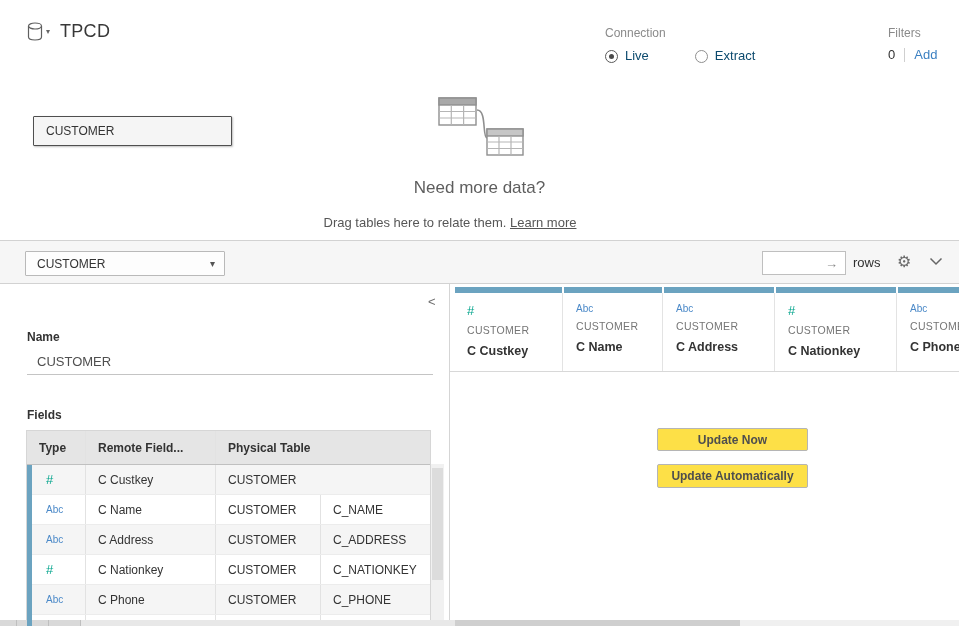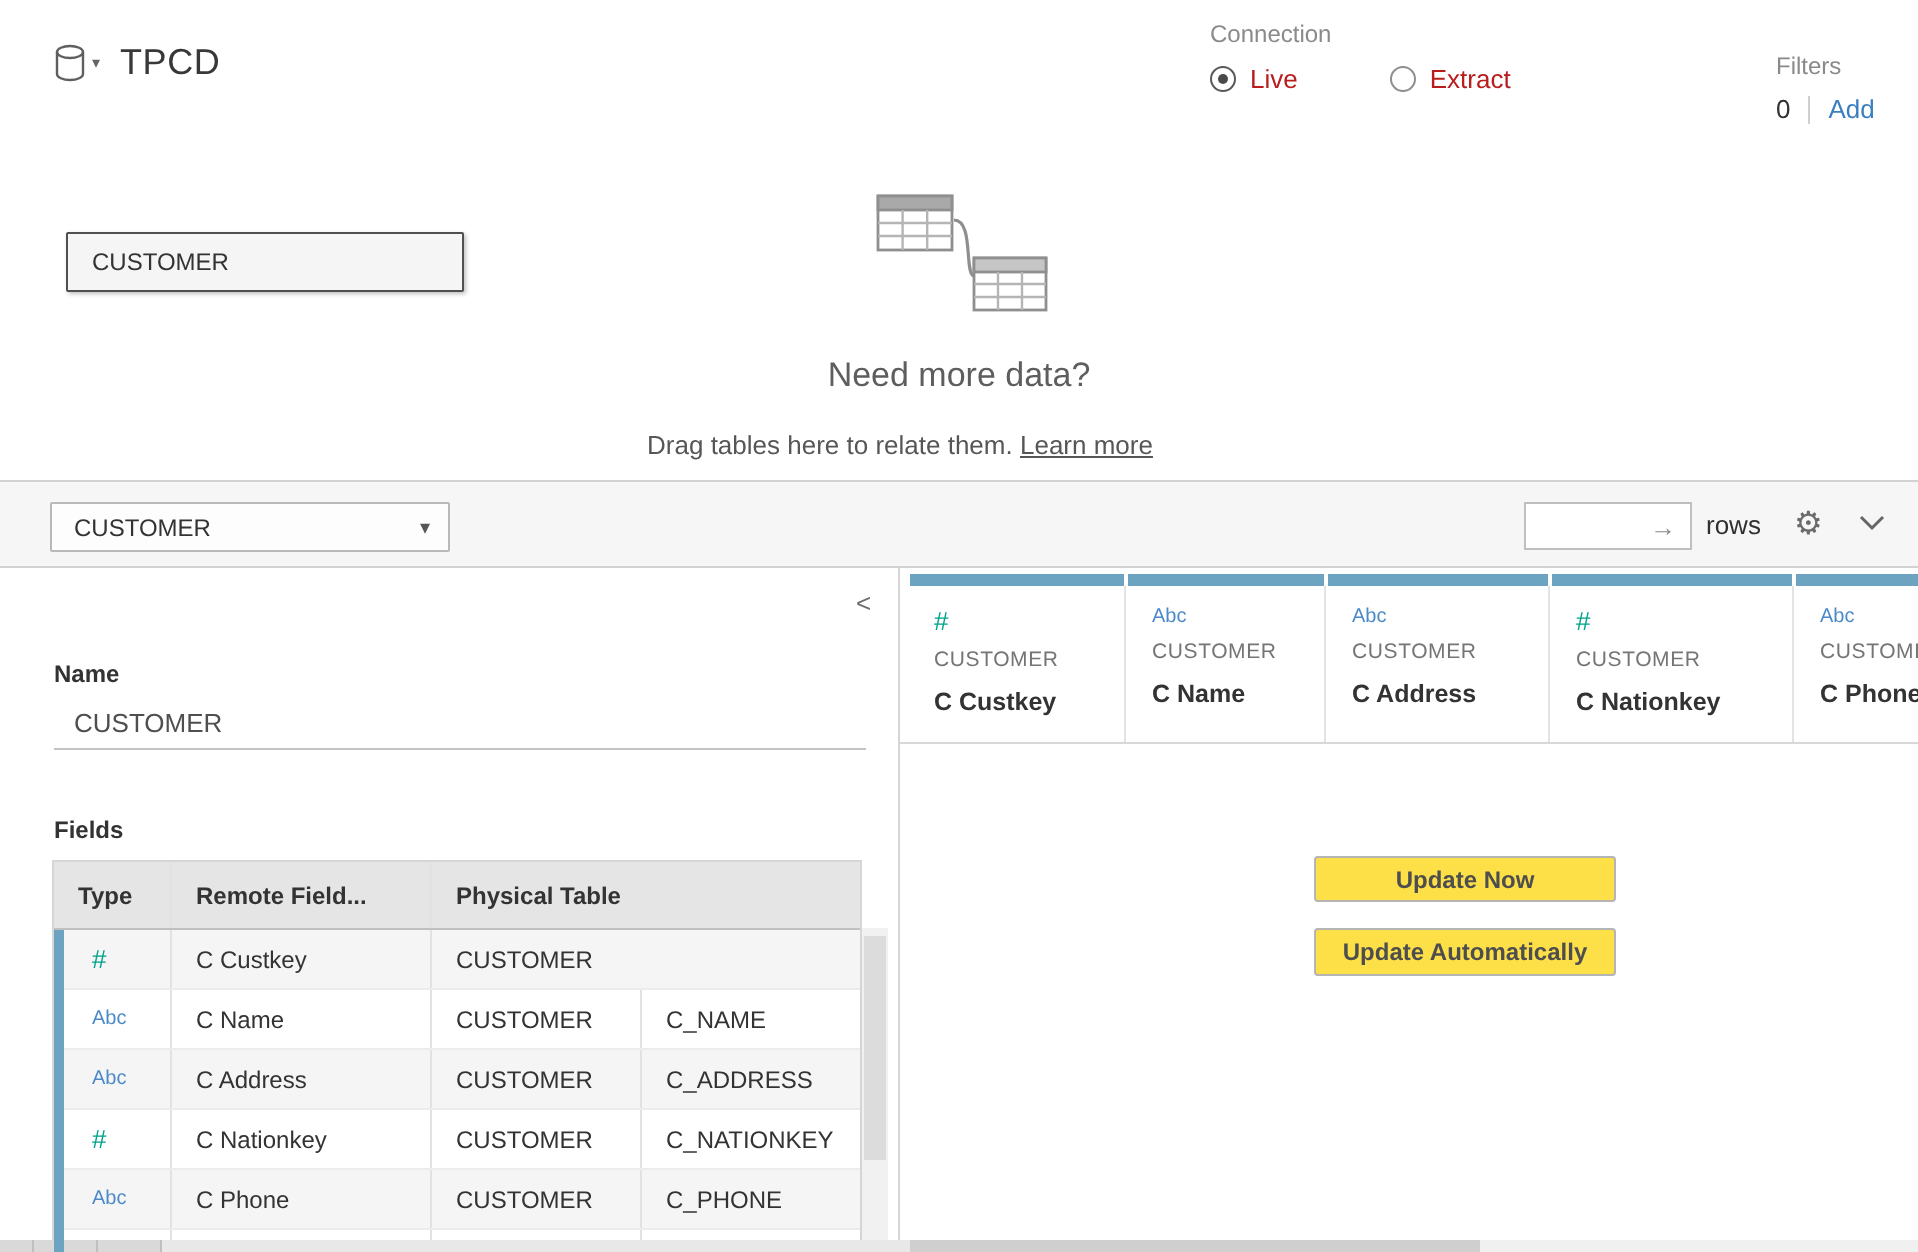--- a/index.html
+++ b/index.html
@@ -6,24 +6,24 @@
   html,body { width:959px; height:626px; overflow:hidden; background:#fff;
     font-family:"Liberation Sans", sans-serif; color:#333; }
   .app { position:relative; width:959px; height:626px; background:#fff; }
   .left-edge { position:absolute; left:2px; top:0; bottom:0; width:1px; background:#d7d7d7; }
 
   
   .header { position:absolute; left:0; top:0; width:959px; height:85px; background:#fff; }
   .db-icon-wrap { position:absolute; left:27px; top:22px; display:flex; align-items:center; gap:3px; cursor:pointer; }
   .db-caret { font-size:8px; color:#666; line-height:1; }
   .page-title { position:absolute; left:60px; top:21px; font-size:18px; font-weight:400; color:#383838; letter-spacing:.3px; }
-  .conn-group { position:absolute; left:605px; top:10px; }
+  .conn-group { position:absolute; left:605px; top:26px; }
   .group-label { font-size:12px; color:#8a8a8a; }
   .radio-row { display:flex; gap:46px; margin-top:8px; }
-  .radio { display:flex; align-items:center; gap:7px; font-size:13px; color:#b91c1c; cursor:pointer; }
+  .radio { display:flex; align-items:flex-end; gap:7px; font-size:13px; color:#0c4a6e; cursor:pointer; }
   .rdot { width:13px; height:13px; border-radius:50%; border:1px solid #8f8f8f; background:#fff; position:relative; }
   .radio.checked .rdot { border-color:#595959; }
   .radio.checked .rdot::after { content:""; position:absolute; left:3px; top:3px; width:5px; height:5px; border-radius:50%; background:#4a4a4a; }
   .filters-group { position:absolute; left:888px; top:26px; }
   .filters-row { display:flex; align-items:center; gap:9px; margin-top:7px; font-size:13px; }
   .filters-count { color:#333; }
   .fdiv { width:1px; height:14px; background:#cfcfcf; }
   .add-link { color:#3a7fc1; cursor:pointer; }
 
   

